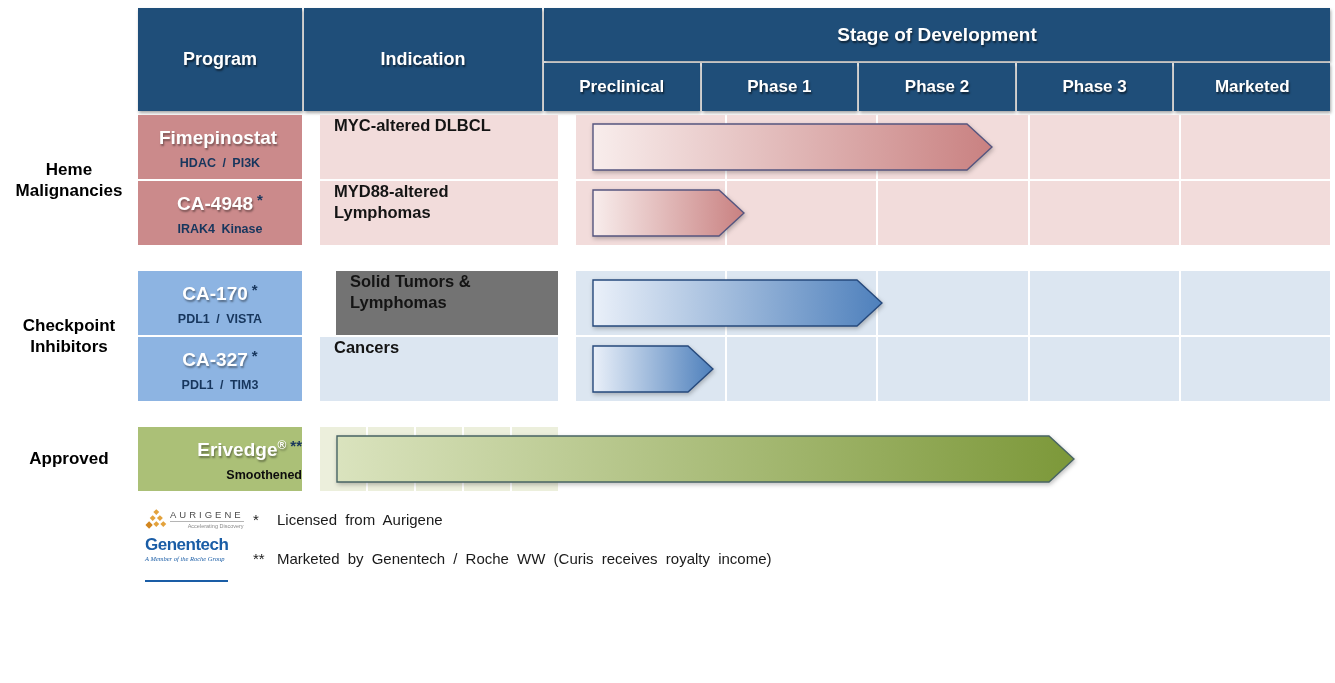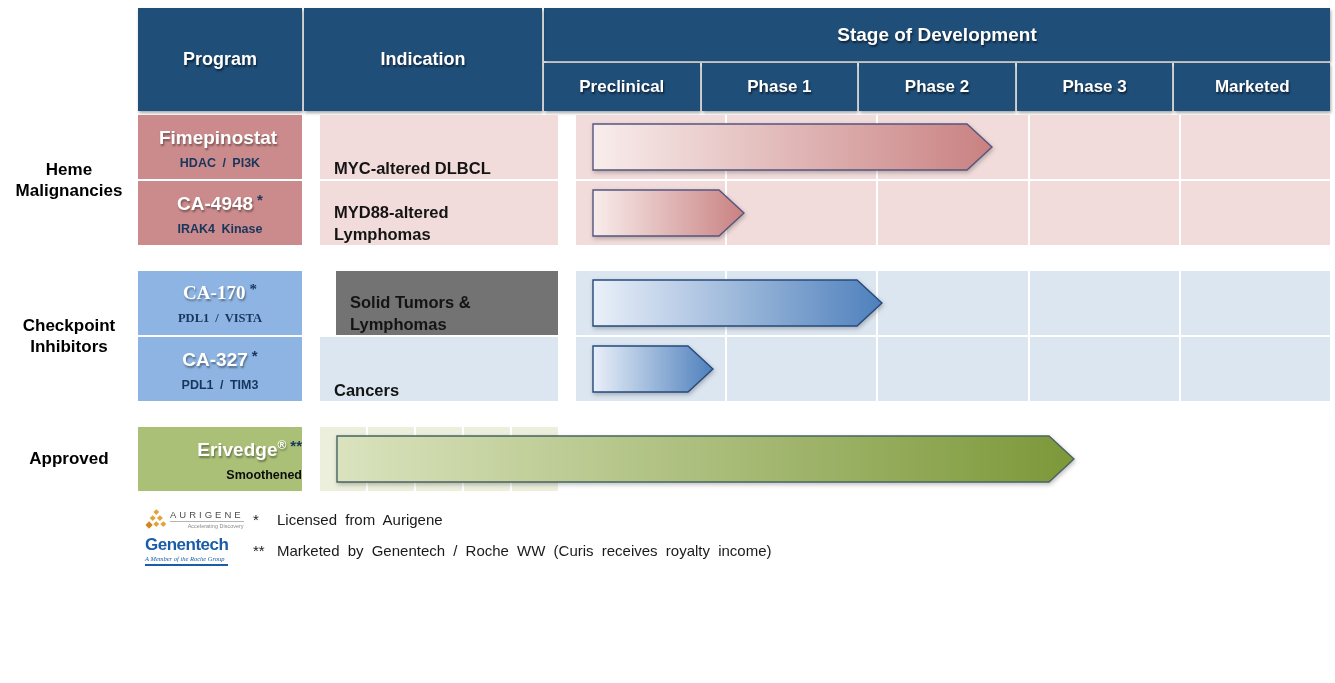--- a/index.html
+++ b/index.html
@@ -44,41 +44,41 @@
   }
   .prog-name { font-size:19px; font-weight:bold; color:#fff;
                text-shadow:1px 2px 2px rgba(0,0,0,0.4); }
   .prog-name .mark { font-size:12px; vertical-align:7px; }
   .prog-name .ast  { font-size:15px; vertical-align:5px; margin-left:4px;
                      color:#17365D; text-shadow:none; }
   .prog-target { font-size:12.5px; font-weight:bold; color:#17365D; word-spacing:3px; }
   .theme-green .prog-target { color:#0d0d0d; }
 
   .cell.indication {
-    display:flex; align-items:flex-end;
+    display:flex; align-items:flex-start;
     padding:0 55px 0 14px;
     font-size:16.5px; font-weight:bold; color:#141414; line-height:1.3;
   }
 
   .stage-area { position:relative; display:grid; grid-template-columns:repeat(5,1fr); gap:2px; }
   .arrow { position:absolute; left:16px; top:50%; transform:translateY(-50%); height:48px; }
   .arrow svg { display:block; filter:drop-shadow(1px 2px 2px rgba(0,0,0,0.25)); }
 
   
   .footer { margin:18px 0 0 145px; }
   .foot-line { display:flex; align-items:center; margin-bottom:6px; }
   .logo-box { width:108px; }
   .note { display:flex; font-size:15px; color:#1a1a1a; word-spacing:4px; }
   .note .marker { width:24px; text-align:left; }
 
   .aurigene { display:flex; align-items:flex-start; gap:3px; }
   .aur-name { font-size:9.5px; font-weight:normal; letter-spacing:3px; color:#4d4d4d; }
   .aur-tag  { font-size:5.5px; color:#8a8a8a; text-align:right; border-top:1px solid #b5b5b5;
               padding-top:1px; margin-top:1px; }
-  .genentech { display:inline-block; border-bottom:2px solid #1A5DA6; padding-bottom:2px; }
+  .genentech { display:inline-block; border-bottom:2px solid #1A5DA6; padding-bottom:18px; }
   .gen-name { font-size:17px; font-weight:bold; color:#1A5DA6; letter-spacing:-0.5px; }
   .gen-tag  { font-size:6.5px; font-style:italic; color:#1A5DA6;
               font-family:"Liberation Serif", serif; }
 </style>
 </head>
 <body>
 
 <div id="app">
 
   <div class="header">
@@ -149,21 +149,21 @@
             </div>
         </div>
       </div>
     </div>
   </div>
 
   <div class="group group-2">
     <div class="group-label">Checkpoint Inhibitors</div>
     <div class="group-rows">
       <div class="row">
-        <div class="cell program theme-blue" style="background-color: rgb(141, 180, 226); font-family: Liberation Serif, serif;">
+        <div class="cell program theme-blue" style="background-color: rgb(141, 180, 226);">
           <div class="prog-name"><span>CA-170</span><span class="mark"></span><span class="ast">*</span></div>
           <div class="prog-target">PDL1 / VISTA</div>
         </div>
         <div class="cell indication" style="background-color: #737373; margin-left: 16px;">
             <span>Solid Tumors &amp; Lymphomas</span>
           </div>
         <div class="stage-area">
           <div class="stage-cell" style="background-color: rgb(220, 230, 241);"></div>
           <div class="stage-cell" style="background-color: rgb(220, 230, 241);"></div>
           <div class="stage-cell" style="background-color: rgb(220, 230, 241);"></div>

